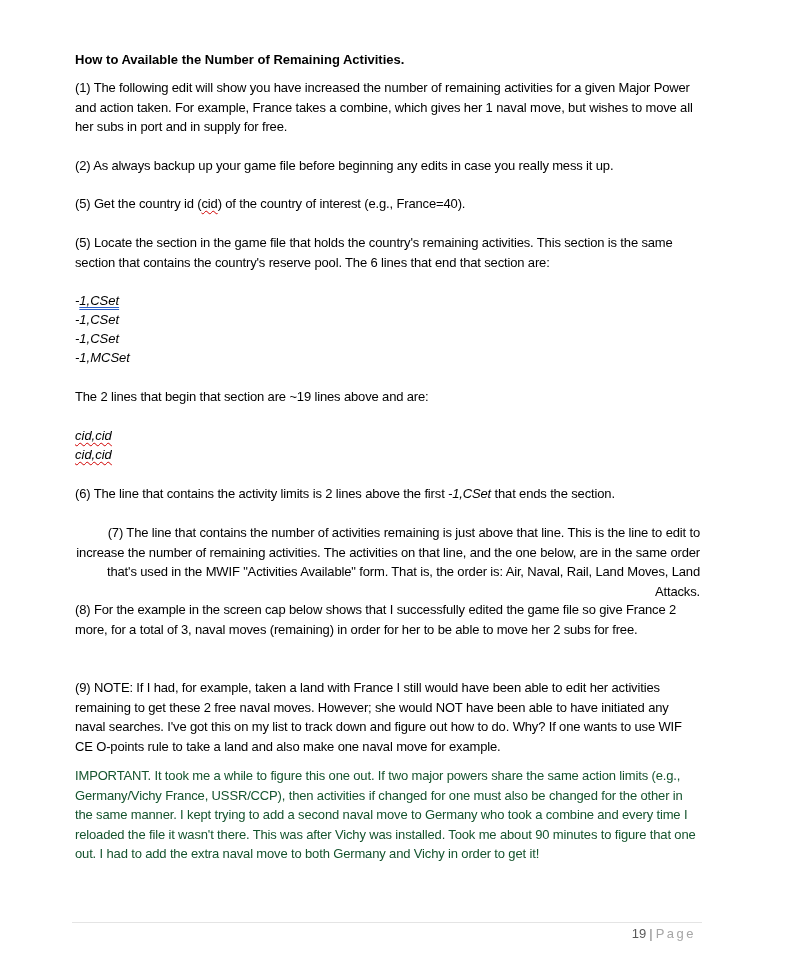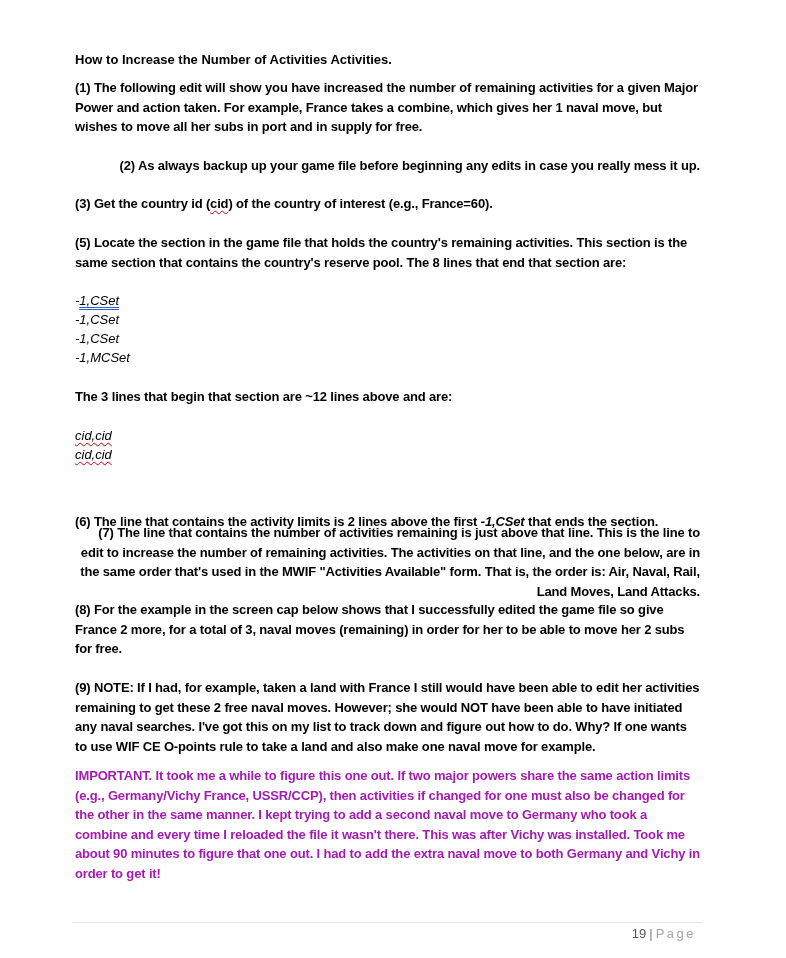--- a/index.html
+++ b/index.html
@@ -1,57 +1,57 @@
 <!DOCTYPE html>
 <html><head>
 <meta charset="utf-8">
 <style>
   html, body { margin: 0; padding: 0; background: #ffffff; }
   body { width: 786px; height: 958px; position: relative; overflow: hidden;
          font-family: "Liberation Sans", sans-serif; color: #000; }
   .page { position: absolute; left: 75px; top: 0; width: 630px; }
   .title { position: absolute; left: 0; top: 50px; font-weight: bold; font-size: 13px; line-height: 19px; white-space: nowrap; }
-  .para { position: absolute; left: 0; font-size: 13px; line-height: 19.5px; width: 625px; letter-spacing: -0.15px; font-weight: bold; }
+  .para { position: absolute; left: 0; font-size: 13px; line-height: 19.5px; width: 625px; letter-spacing: -0.15px; }
   .code { position: absolute; left: 0; font-size: 13px; line-height: 19px; font-style: italic; }
   .squiggle { text-decoration: underline wavy #d00000; text-decoration-thickness: 1px; text-underline-offset: 2px; }
   .dbl { text-decoration: underline double #2b5fc7; text-underline-offset: 2px; text-align: center; }
-  .red { color: #a21caf; }
+  .red { color: #14532d; }
   .footer-line { position: absolute; left: 72px; top: 922px; width: 630px; height: 1px; background: #e4e4e4; }
   .footer { position: absolute; right: 90px; top: 926px; font-size: 13px; color: #7f7f7f; white-space: nowrap; }
   .footer .num { color: #595959; }
   .footer .sep { color: #7f7f7f; margin: 0 3px; }
   .footer .pg { color: #a6a6a6; letter-spacing: 2.5px; }
 </style>
 </head>
 <body>
 
 <div class="page">
-  <div class="title">How to Increase the Number of Activities Activities.</div>
+  <div class="title">How to Available the Number of Remaining Activities.</div>
 
   <div class="para" style="top:78px;">(1) The following edit will show you have increased the number of remaining activities for a given Major Power and action taken. For example, France takes a combine, which gives her 1 naval move, but wishes to move all her subs in port and in supply for free.</div>
 
-  <div class="para" style="top:156px;text-align:right;">(2) As always backup up your game file before beginning any edits in case you really mess it up.</div>
+  <div class="para" style="top:156px;">(2) As always backup up your game file before beginning any edits in case you really mess it up.</div>
 
   <div class="para" style="top:194px;">
-    <span>(3) Get the country id (</span><span class="squiggle">cid</span><span>) of the country of interest (e.g., France=60).</span>
+    <span>(5) Get the country id (</span><span class="squiggle">cid</span><span>) of the country of interest (e.g., France=40).</span>
   </div>
 
-  <div class="para" style="top:233px;">(5) Locate the section in the game file that holds the country's remaining activities. This section is the same section that contains the country's reserve pool. The 8 lines that end that section are:</div>
+  <div class="para" style="top:233px;">(5) Locate the section in the game file that holds the country's remaining activities. This section is the same section that contains the country's reserve pool. The 6 lines that end that section are:</div>
 
   <div class="code" style="top:291px;"><span>-</span><span class="dbl">1,CSet</span></div>
   <div class="code" style="top:310px;">-1,CSet</div>
   <div class="code" style="top:329px;">-1,CSet</div>
   <div class="code" style="top:348px;">-1,MCSet</div>
 
-  <div class="para" style="top:387px;">The 3 lines that begin that section are ~12 lines above and are:</div>
+  <div class="para" style="top:387px;">The 2 lines that begin that section are ~19 lines above and are:</div>
 
   <div class="code" style="top:426px;"><span class="squiggle">cid,cid</span></div>
   <div class="code" style="top:445px;"><span class="squiggle">cid,cid</span></div>
 
-  <div class="para" style="top:484px;margin-top:28px;">
+  <div class="para" style="top:484px;">
     <span>(6) The line that contains the activity limits is 2 lines above the first </span><i>-1,CSet</i><span> that ends the section.</span>
   </div>
 
   <div class="para" style="top:523px;text-align:right;">(7) The line that contains the number of activities remaining is just above that line. This is the line to edit to increase the number of remaining activities. The activities on that line, and the one below, are in the same order that's used in the MWIF "Activities Available" form. That is, the order is: Air, Naval, Rail, Land Moves, Land Attacks.</div>
 
   <div class="para" style="top:600px;">(8) For the example in the screen cap below shows that I successfully edited the game file so give France 2 more, for a total of 3, naval moves (remaining) in order for her to be able to move her 2 subs for free.</div>
 
   <div class="para" style="top:678px;">(9) NOTE: If I had, for example, taken a land with France I still would have been able to edit her activities remaining to get these 2 free naval moves. However; she would NOT have been able to have initiated any naval searches. I've got this on my list to track down and figure out how to do. Why? If one wants to use WIF CE O-points rule to take a land and also make one naval move for example.</div>
 
   <div class="para red" style="top:766px;">IMPORTANT.   It took me a while to figure this one out. If two major powers share the same action limits (e.g., Germany/Vichy France, USSR/CCP), then activities if changed for one must also be changed for the other in the same manner. I kept trying to add a second naval move to Germany who took a combine and every time I reloaded the file it wasn't there. This was after Vichy was installed. Took me about 90 minutes to figure that one out. I had to add the extra naval move to both Germany and Vichy in order to get it!</div>

